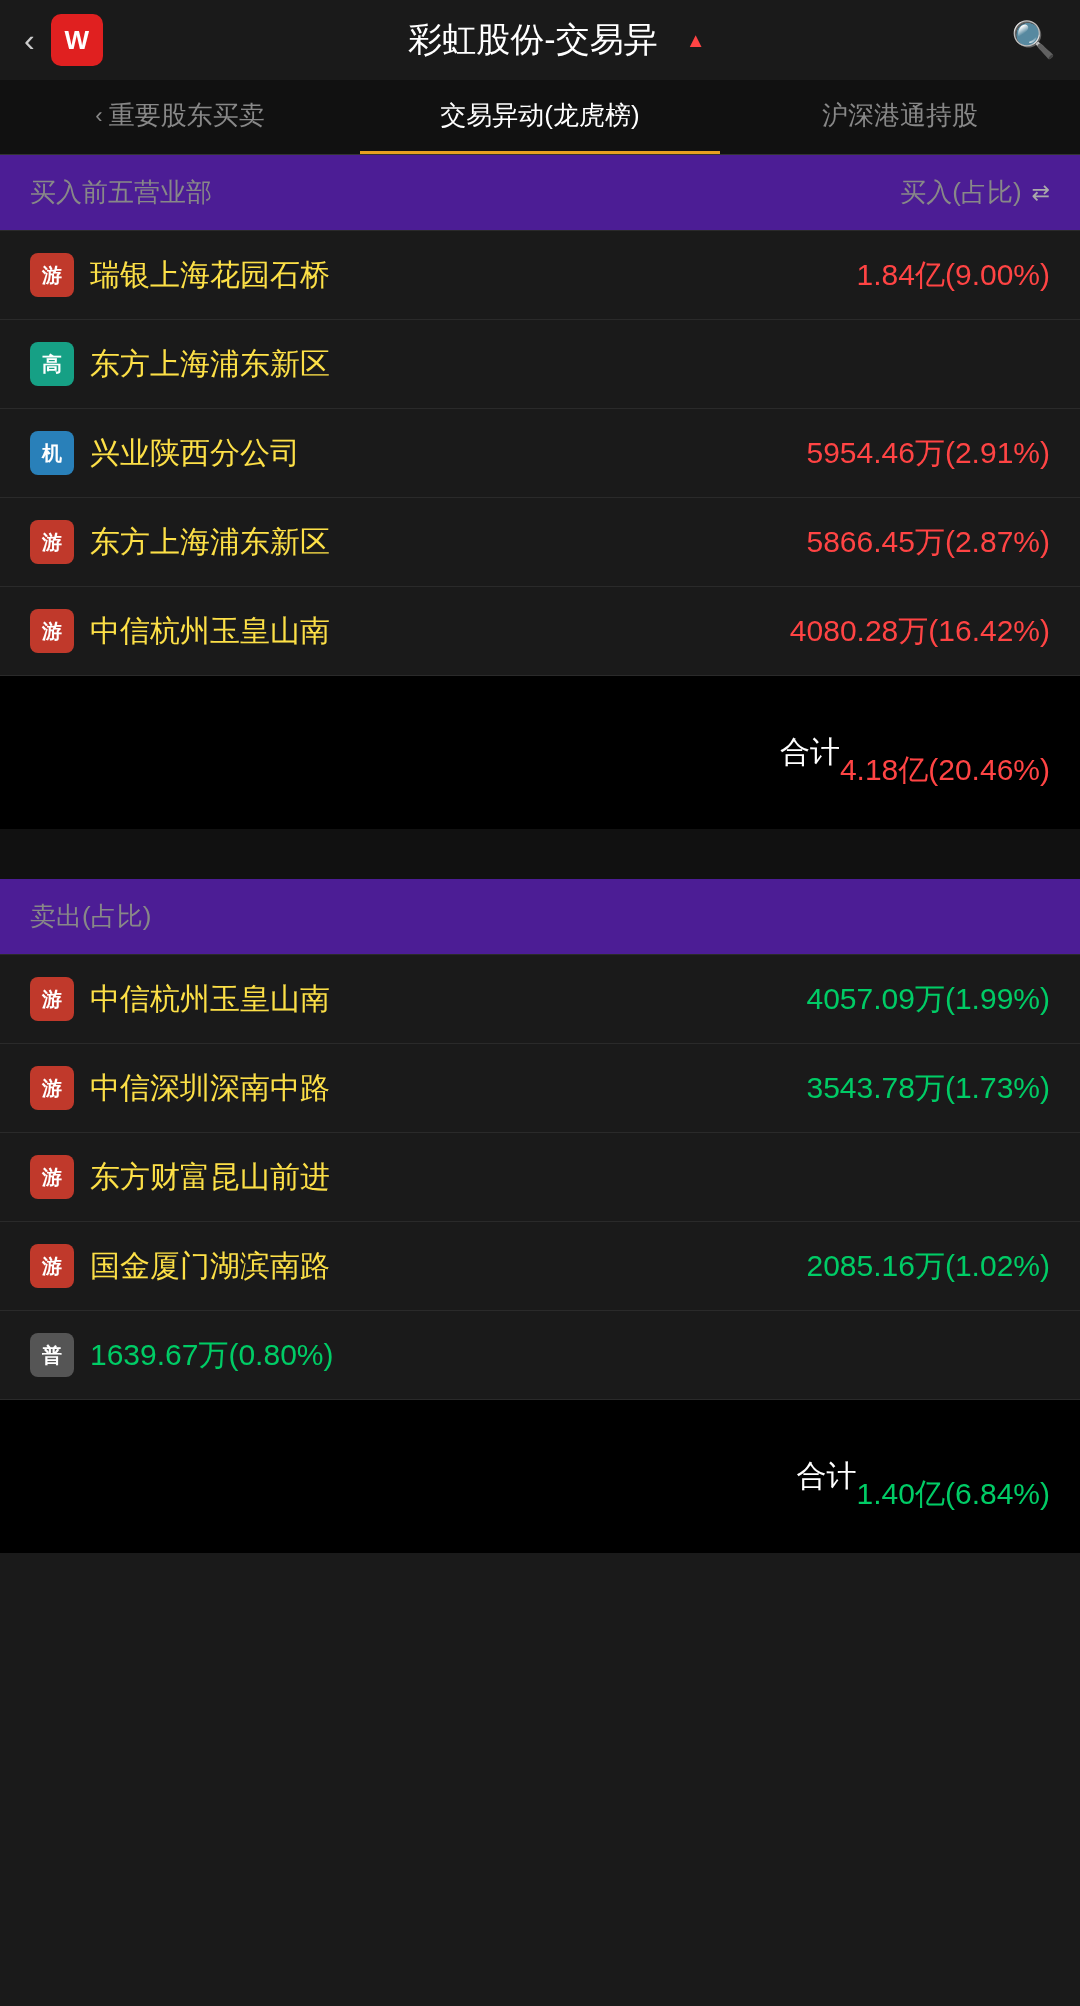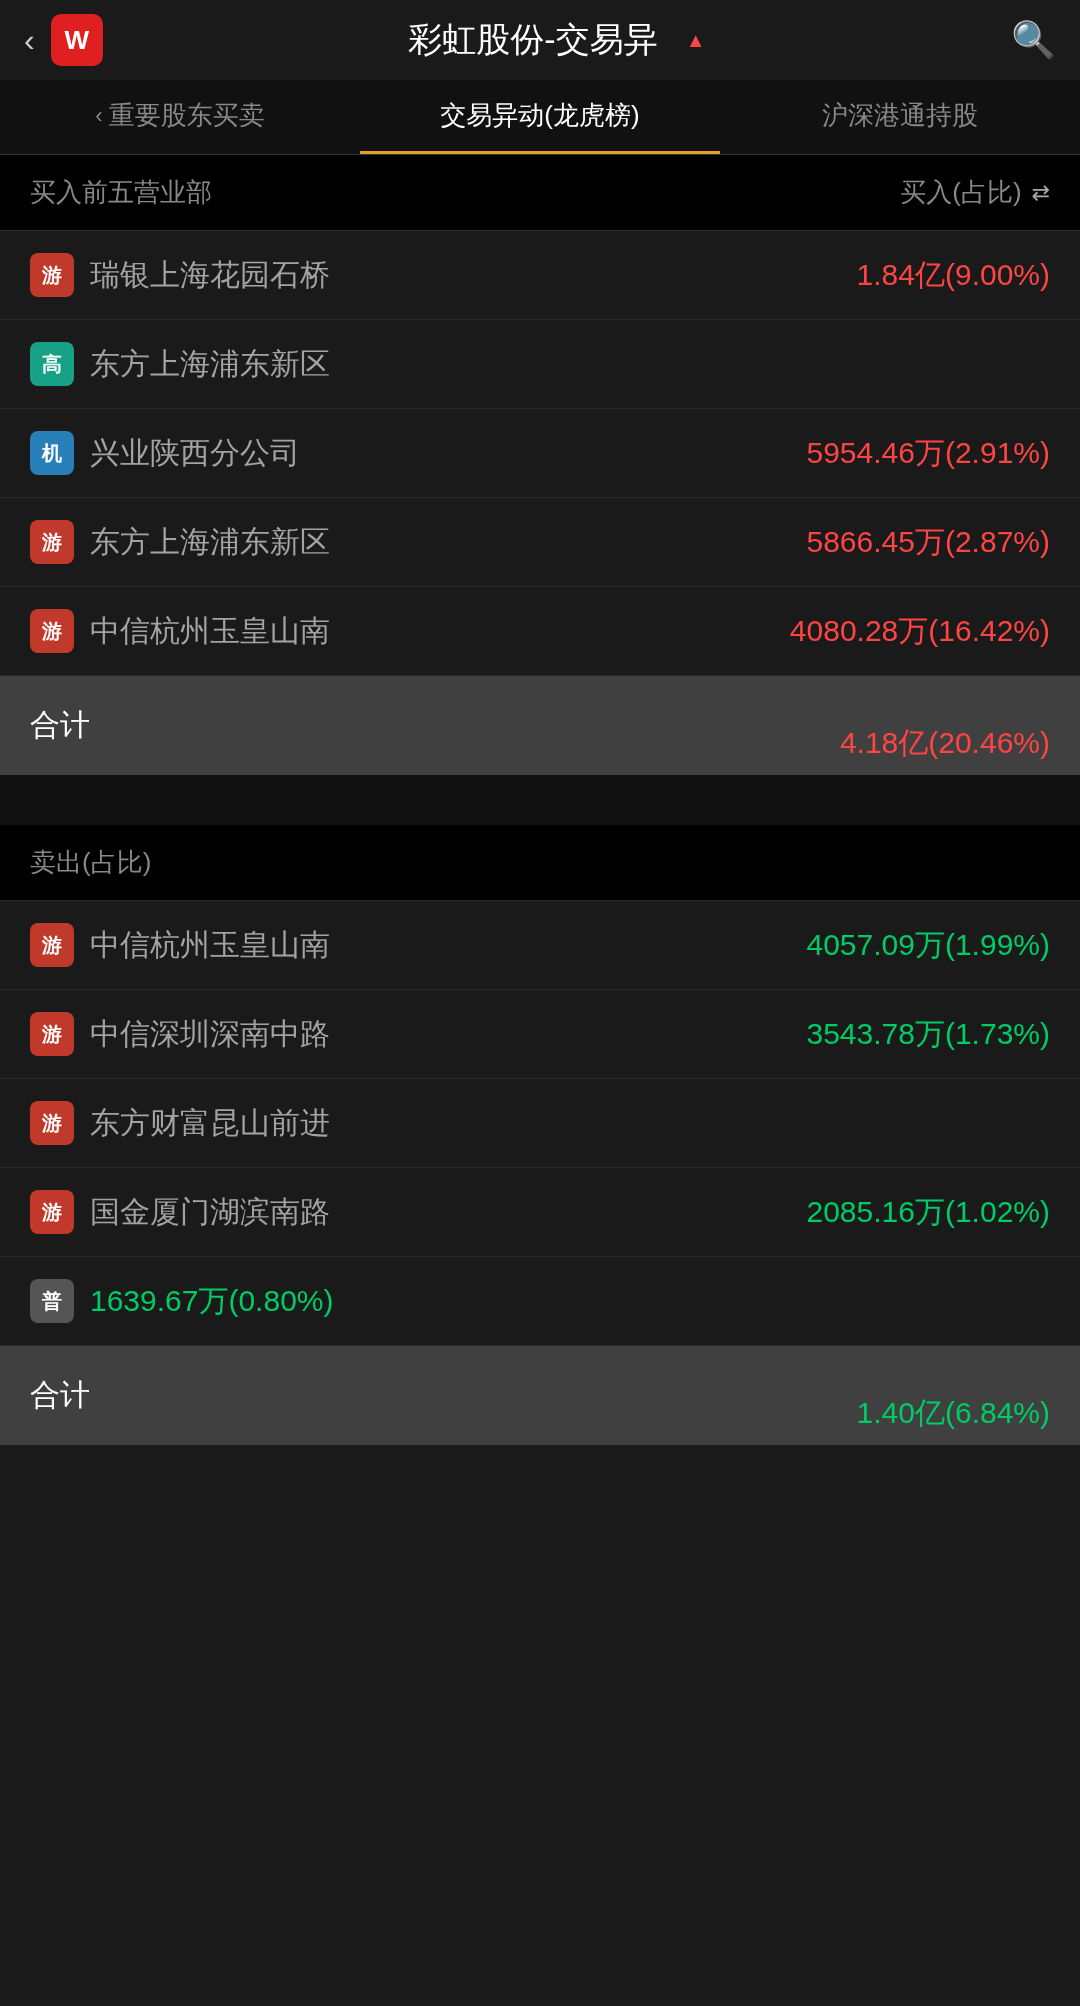--- a/index.html
+++ b/index.html
@@ -105,21 +105,21 @@
     .tab-chevron {
       font-size: 22px;
       color: #888888;
     }
 
     
     .section-header {
       display: flex;
       align-items: center;
       padding: 20px 30px;
-      background-color: #000000;
+      background-color: #4c1d95;
       color: #888888;
       font-size: 26px;
     }
 
     .section-header .left {
       flex: 1;
     }
 
     .section-header .right {
       text-align: right;
@@ -170,43 +170,44 @@
       background-color: #2980b9;
     }
 
     .badge-gray {
       background-color: #555555;
     }
 
     .row-name {
       flex: 1;
       font-size: 30px;
-      color: #a3a3a3;
+      color: #fde047;
     }
 
     .row-value {
       font-size: 30px;
       font-weight: 500;
     }
 
     .value-red {
       color: #ff4444;
     }
 
     .value-green {
       color: #00cc66;
     }
 
     
     .total-row {
       display: flex;
       align-items: center;
-      padding: 11px 30px;
-      background-color: #404040;
+      padding: 38px 30px;
+      background-color: #000000;
       border-top: 1px solid #2a2a2a;
+      text-align: right;
     }
 
     .total-label {
       flex: 1;
       font-size: 30px;
       color: #ffffff;
     }
 
     .total-value {
       font-size: 30px;

